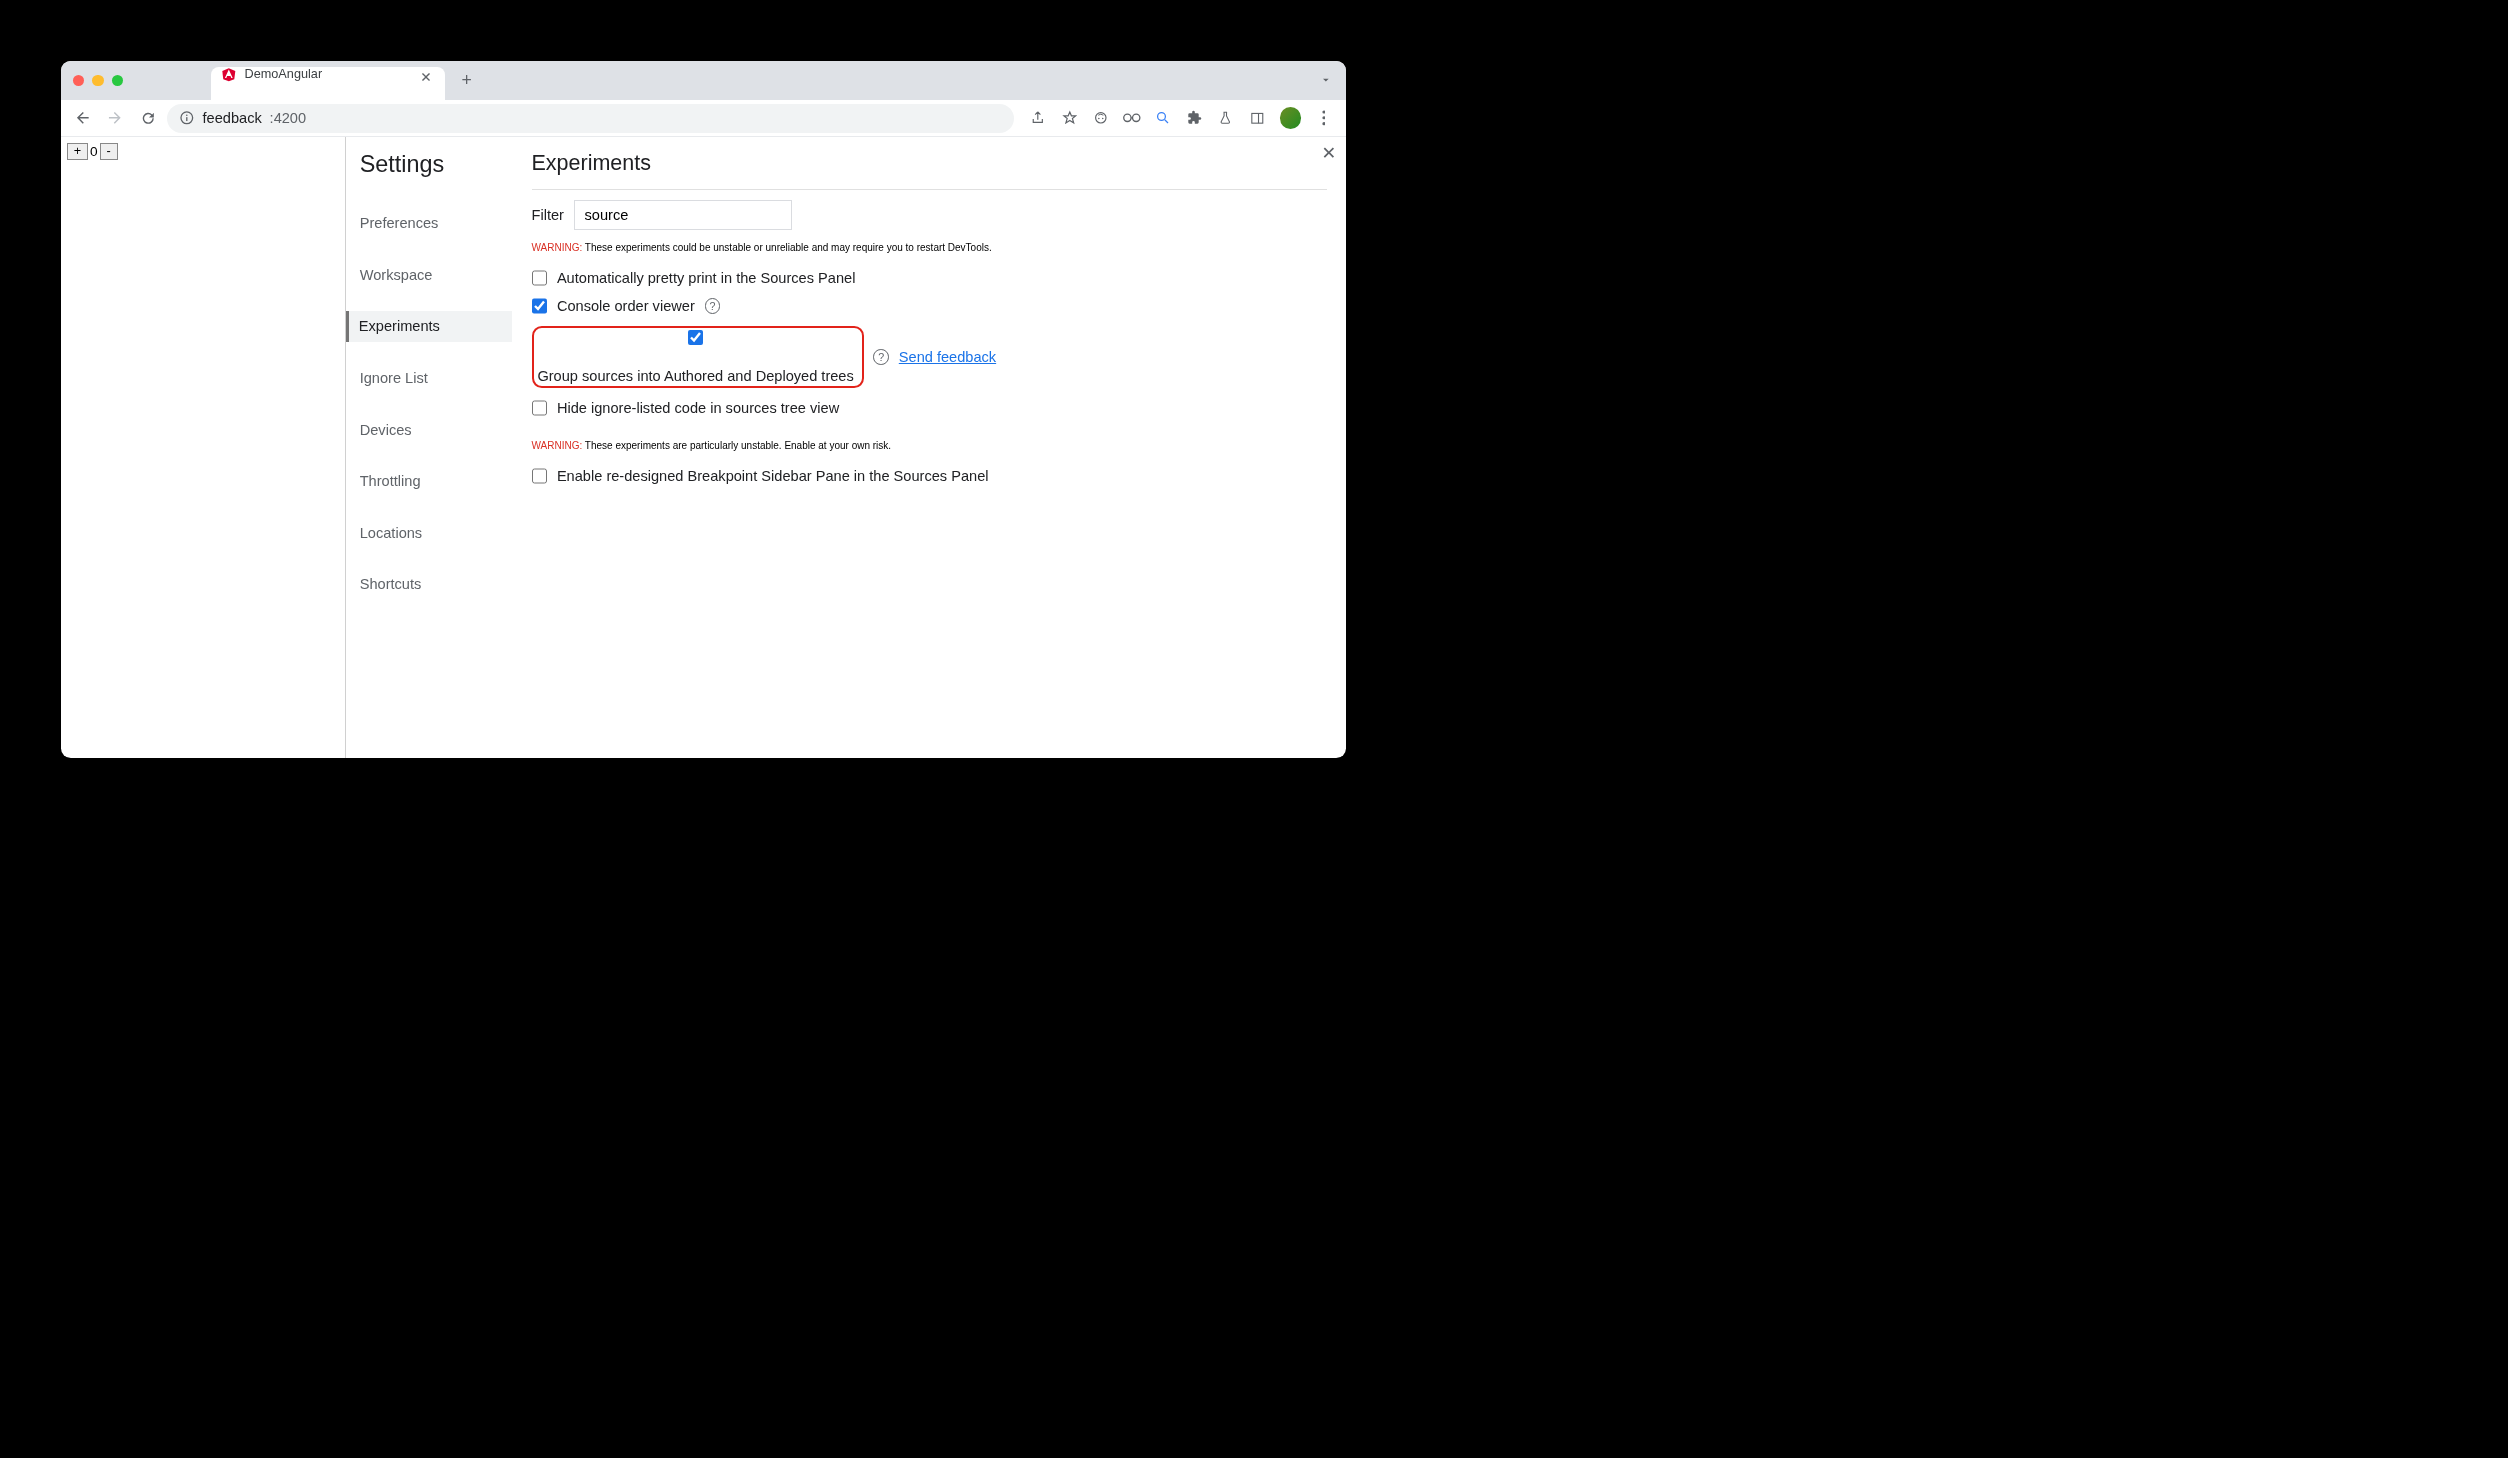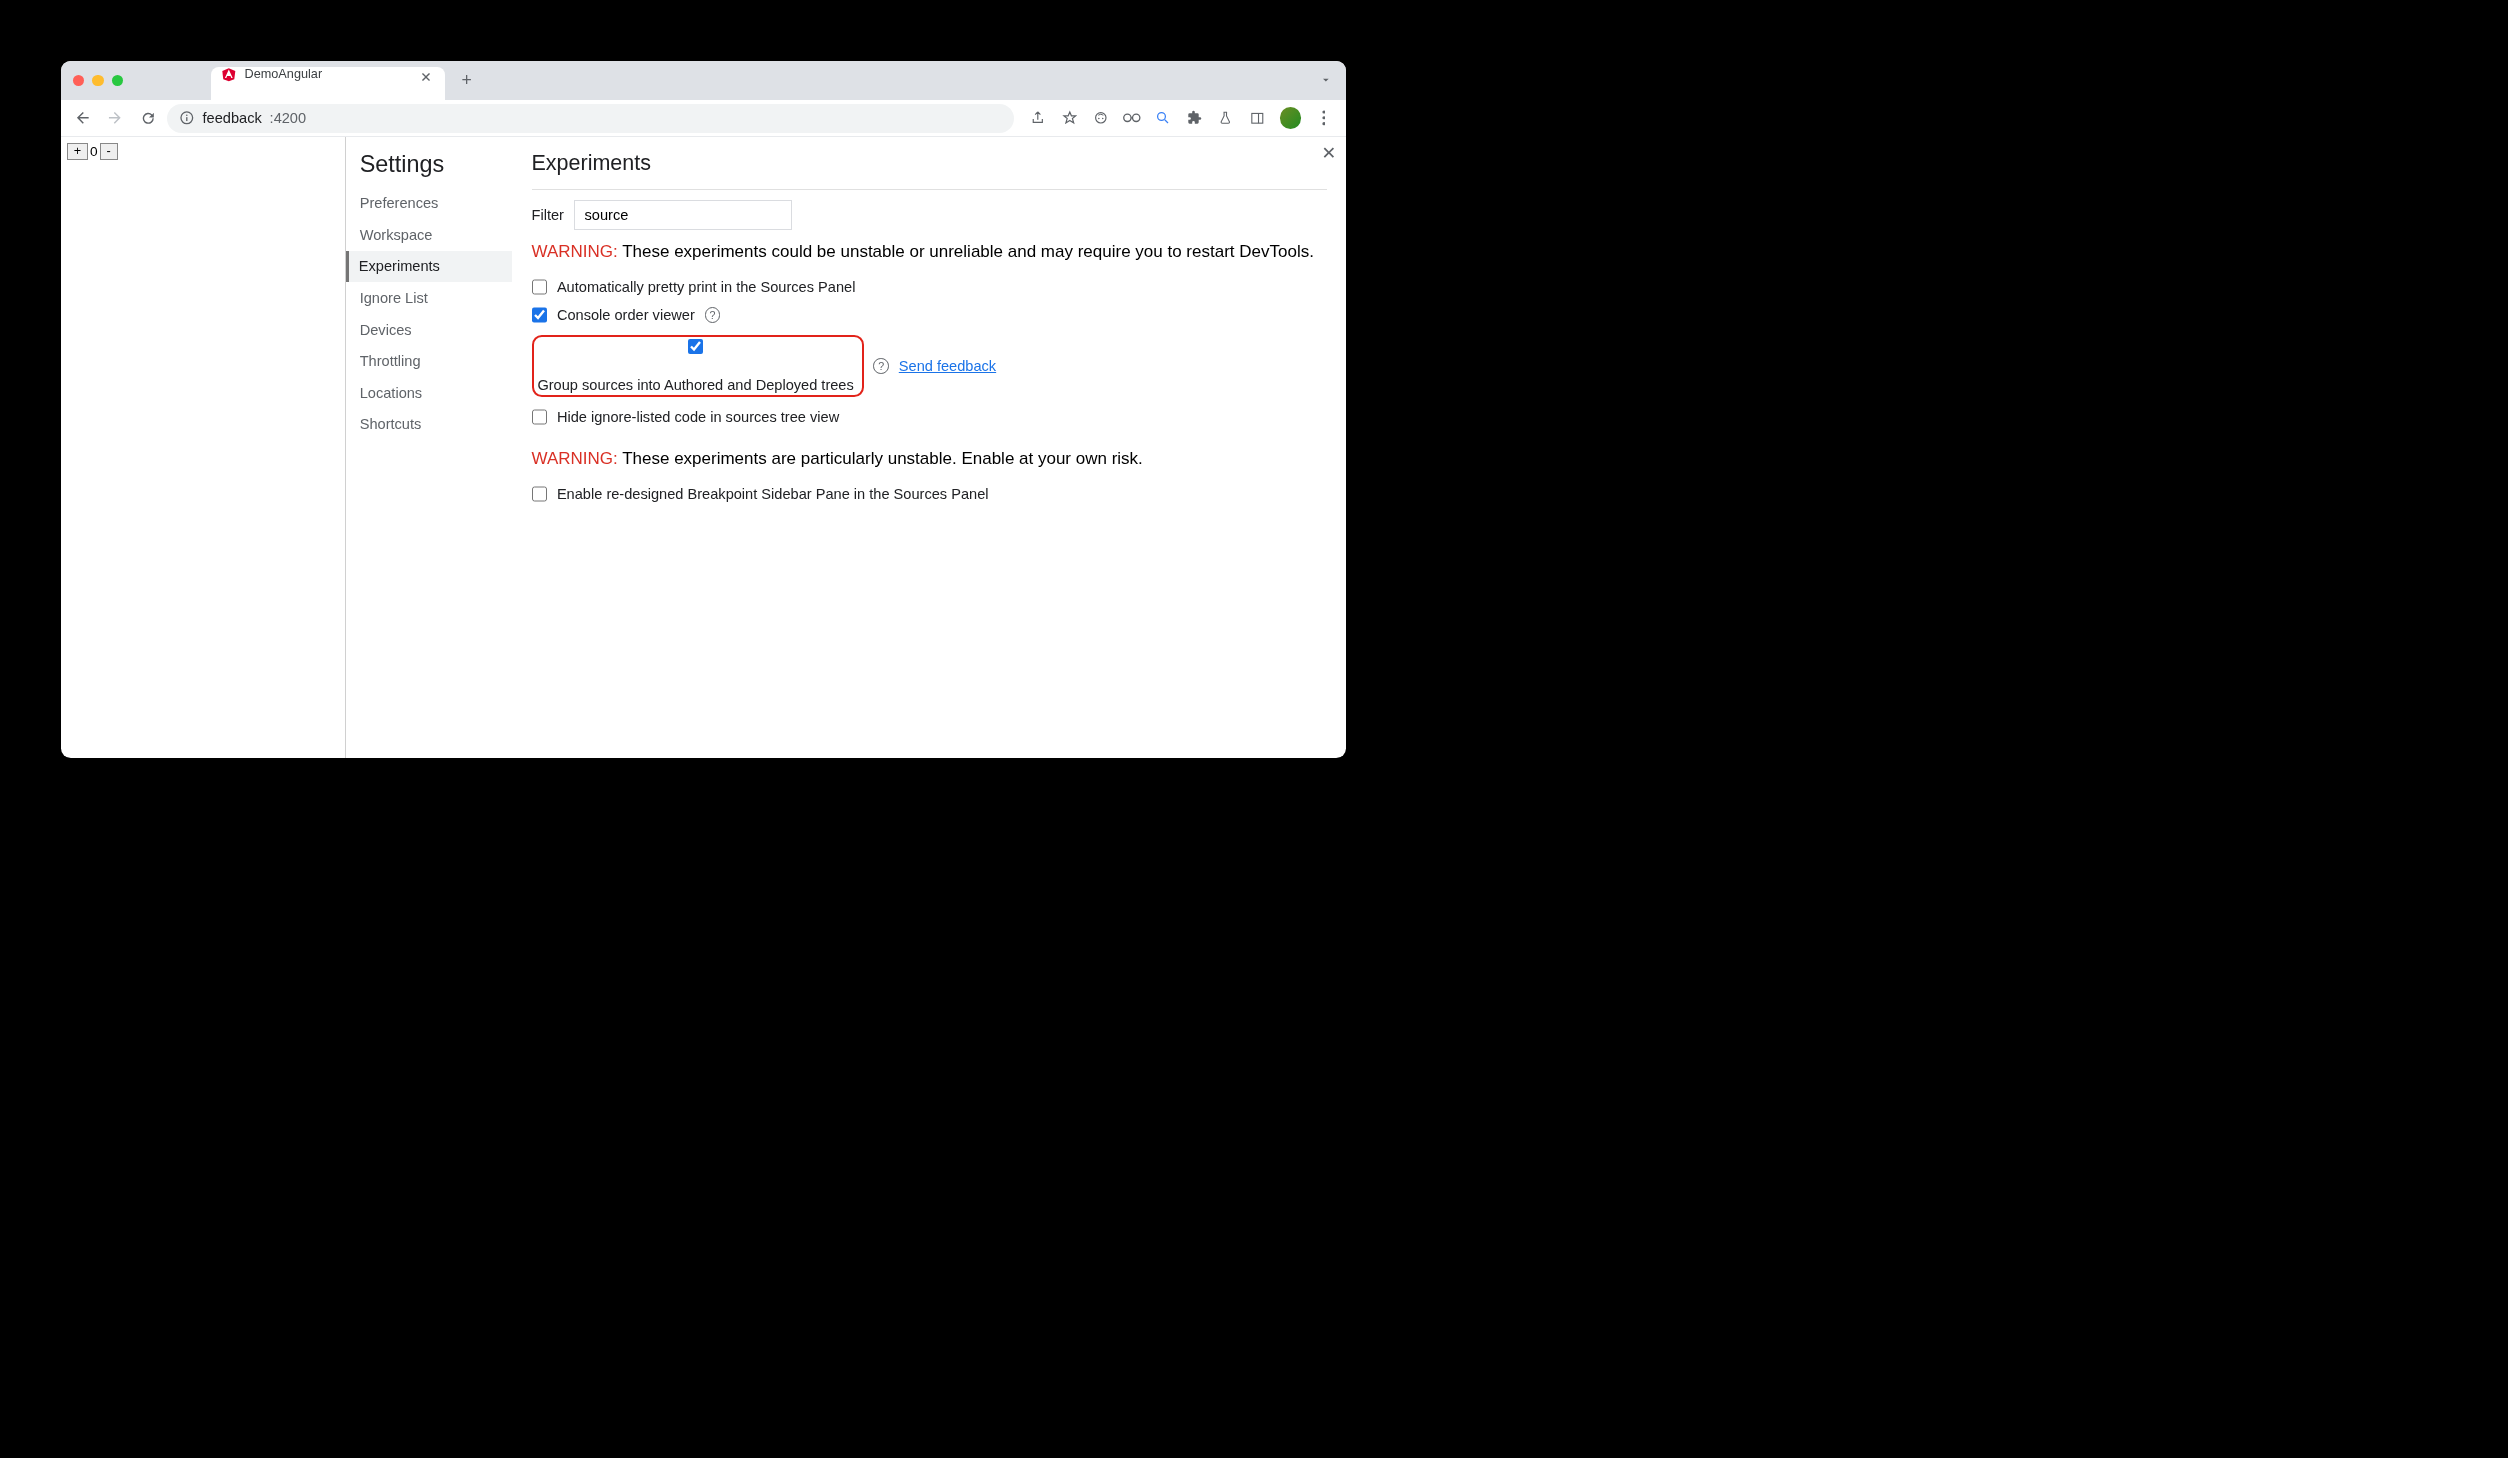--- a/index.html
+++ b/index.html
@@ -84,30 +84,30 @@
     .right-icons .ic { width:17.6px;height:17.6px;color:#5f6368;display:flex;align-items:center;justify-content:center;}
     .avatar { width:21.5px;height:21.5px;border-radius:50%; background: linear-gradient(135deg,#6b8e23,#228b22); }
     
     .content { flex:1; display:flex; overflow:hidden;}
     .left-pane { width:285px; border-right:1px solid #d0d0d0; padding:5.9px;}
     .counter-row { display:flex; align-items:center; gap:2px; font-size:13.7px;}
     .counter-btn { border:1px solid #888; background:#efefef; padding:0 5.9px; height:17.6px; font-size:12.7px; line-height:15.6px; cursor:pointer;}
     .settings-pane { width:166px; padding: 13.7px 0 0 13.7px;}
     .settings-title { font-size:23.4px; font-weight:400; color:#202124; margin-bottom:9.8px;}
     .settings-nav { display:flex; flex-direction:column;}
-    .settings-nav-item { font-size:14.6px; color:#5f6368; padding:7.8px 9.8px 7.8px 0; cursor:pointer;}
+    .settings-nav-item { font-size:14.6px; color:#5f6368; padding:7.8px 9.8px 7.8px 0; cursor:pointer;margin-top:20px;}
     .settings-nav-item.active { color:#202124; background:#f1f3f4; border-left:3.9px solid #757575; margin-left:-13.7px; padding-left:9.8px;}
     .main-panel { flex:1; padding:13.7px 19.5px; position:relative; overflow:auto;}
     .close-settings { position:absolute; top:5.9px; right:9.8px; font-size:17.6px; color:#5f6368; cursor:pointer;}
     .panel-title { font-size:21.5px; color:#202124; margin-bottom:13.7px;}
     .hr { border:none; border-top:1px solid #e0e0e0; margin-bottom:9.8px;}
     .filter-row { display:flex; align-items:center; gap:9.8px; margin-bottom:11.7px;}
     .filter-label { font-size:14.6px; color:#202124;}
     .filter-input { border:1px solid #dadce0; padding:5.9px 9.8px; font-size:14.6px; width:218px;}
-    .warn { font-size:17px; margin-bottom:11.7px;}
+    .warn { font-size:10px; margin-bottom:11.7px;}
     .warn-label { color:#d93025;}
     .exp-row { display:flex; align-items:center; gap:9.8px; font-size:14.6px; color:#202124; padding:5.9px 0;}
     .exp-row input[type=checkbox]{ width:15.6px;height:15.6px; accent-color:#1a73e8;}
     .help-circle { width:15.6px;height:15.6px;border:1.5px solid #5f6368;border-radius:50%;display:inline-flex;align-items:center;justify-content:center;font-size:10.7px;color:#5f6368; flex-shrink:0;}
     .highlight-box { border:2.9px solid #e2231a; border-radius:9.8px; padding:2px 7.8px 2px 3.9px; display:inline-flex; align-items:center; gap:23px;flex-direction:column;}
     .feedback-link { color:#1a73e8; text-decoration:underline; cursor:pointer;}
     svg { display:block; }
   </style>
 </head>
 <body>

